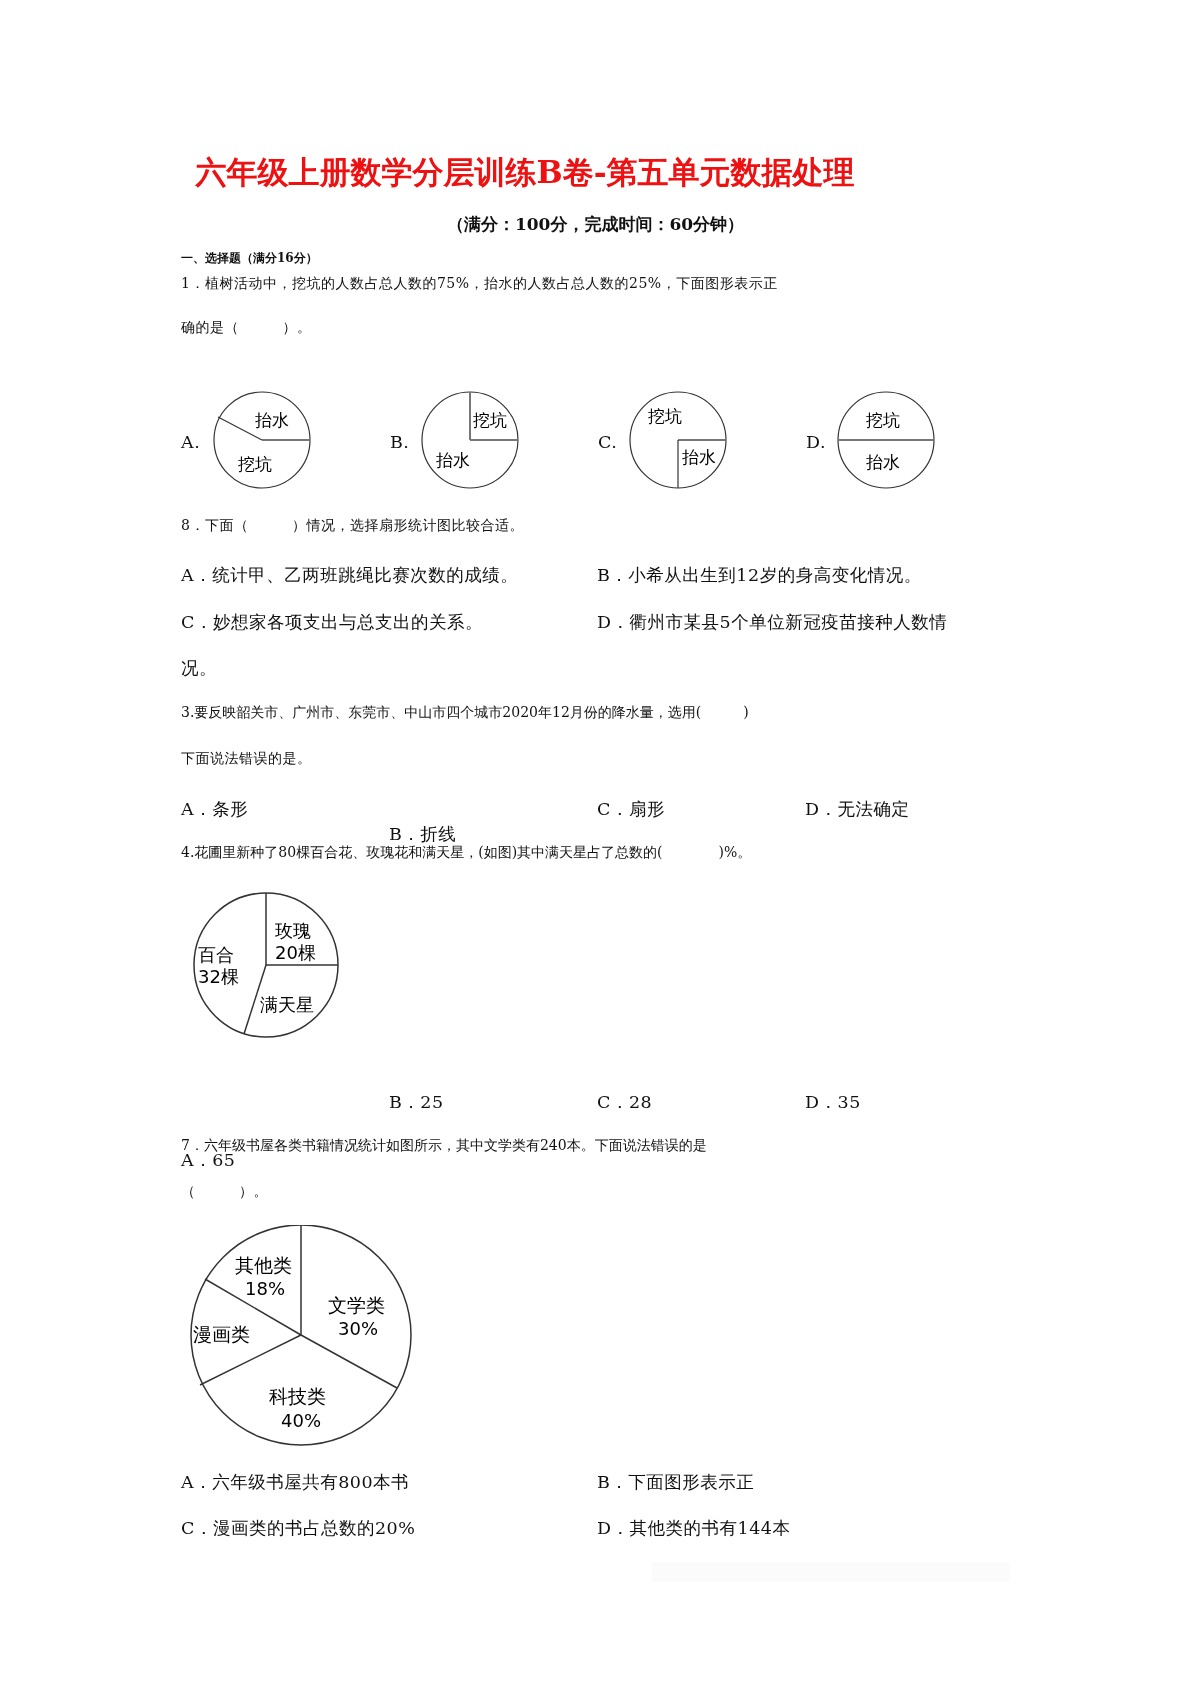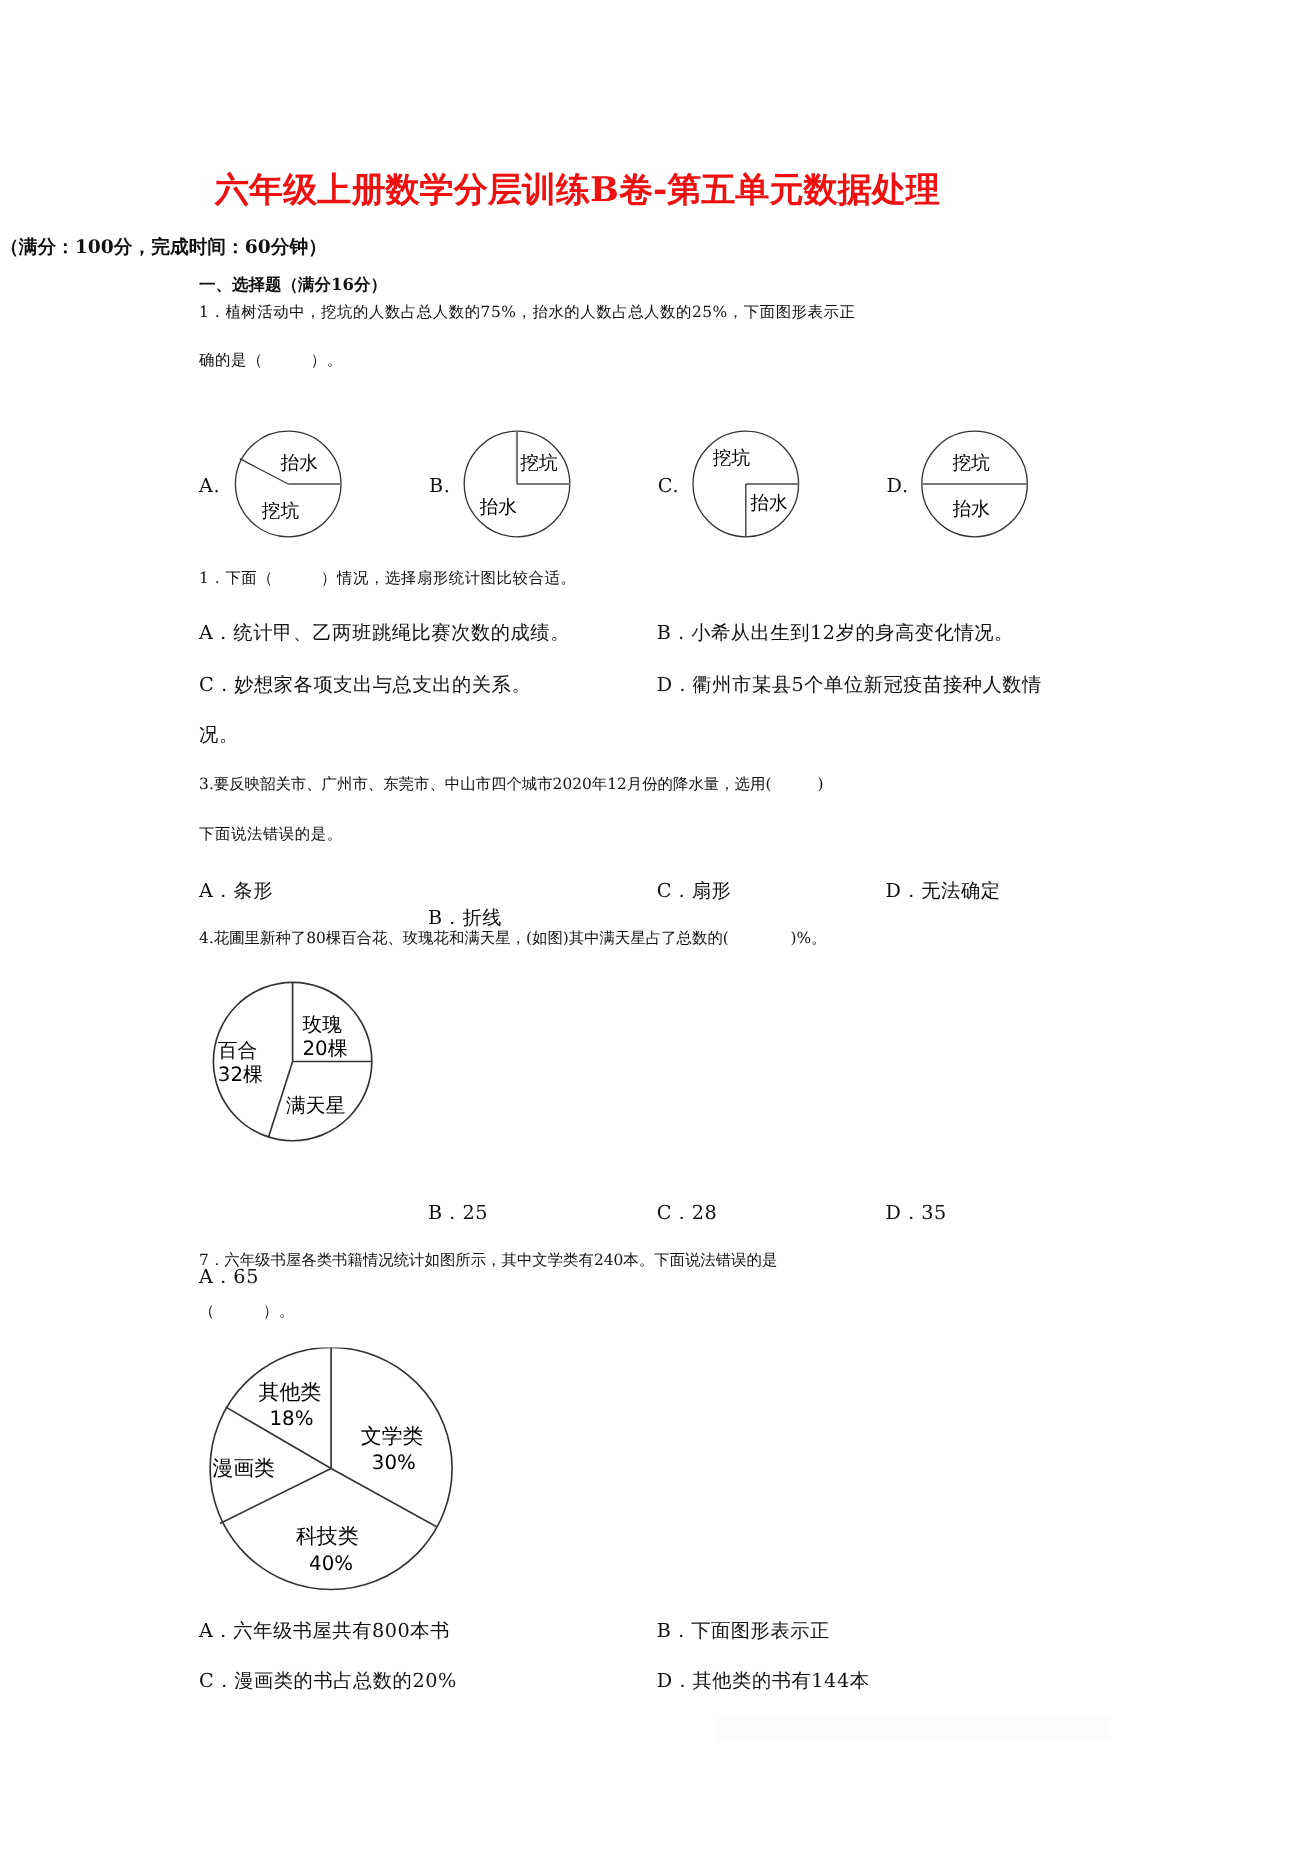--- a/index.html
+++ b/index.html
@@ -1,22 +1,22 @@
 <!DOCTYPE html>
 <html><head>
   <meta charset="utf-8">
   <style>
     html, body { margin: 0; padding: 0; background: #ffffff; }
     body { width: 1191px; height: 1684px; position: relative; overflow: hidden;
            font-family: "DejaVu Serif", "Liberation Serif", serif; color: #111; }
     .title { position: absolute; top: 152px; left: 0; width: 1050px; text-align: center;
              font-size: 31px; color: #ee1111; font-weight: bold; letter-spacing: 0px; }
-    .subtitle { position: absolute; top: 213px; left: 0; width: 1191px; 
+    .subtitle { position: absolute; top: 213px; left: 0; width: 1191px; text-align: center;
                 font-size: 17px; font-weight: bold; }
-    .section { position: absolute; top: 250px; left: 181px; font-size: 15px; font-weight: bold; }
+    .section { position: absolute; top: 250px; left: 181px; font-size: 12px; font-weight: bold; }
     .line { position: absolute; left: 181px; font-size: 14px; white-space: nowrap; letter-spacing: 0.5px; }
     .opt { position: absolute; font-size: 17.5px; white-space: nowrap; letter-spacing: 0.5px; }
     .chart-wrap { position: absolute; }
     .pie-label { font-family: "DejaVu Sans", "Liberation Sans", sans-serif; }
     .faint-bar { position: absolute; left: 652px; top: 1562px; width: 358px; height: 20px; background: #fbfbfb; }
   </style>
 </head>
 <body>
 
 <div class="title">六年级上册数学分层训练B卷-第五单元数据处理</div>
@@ -57,21 +57,21 @@
   <div class="opt" style="left:806px; top:432px;">D.</div>
   <svg class="chart-wrap" style="left:834px; top:390px" width="104" height="100">
     <circle cx="52" cy="50" r="48" fill="none" stroke="#333" stroke-width="1.2"></circle>
     <line x1="4" y1="50" x2="100" y2="50" stroke="#777" stroke-width="2"></line>
     <text x="32" y="36" font-size="17" class="pie-label">挖坑</text>
     <text x="32" y="78" font-size="17" class="pie-label">抬水</text>
   </svg>
 </div>
 
 <div>
-  <div class="line" style="top:517px">1．下面（　　　）情况，选择扇形统计图比较合适。</div>
+  <div class="line" style="top:517px">8．下面（　　　）情况，选择扇形统计图比较合适。</div>
   <div class="opt" style="left:181px; top:563px">A．统计甲、乙两班跳绳比赛次数的成绩。</div>
   <div class="opt" style="left:597px; top:563px">B．小希从出生到12岁的身高变化情况。</div>
   <div class="opt" style="left:181px; top:610px">C．妙想家各项支出与总支出的关系。</div>
   <div class="opt" style="left:597px; top:610px">D．衢州市某县5个单位新冠疫苗接种人数情</div>
   <div class="opt" style="left:181px; top:656px">况。</div>
 </div>
 
 <div>
   <div class="line" style="top:704px; letter-spacing:0px">3.要反映韶关市、广州市、东莞市、中山市四个城市2020年12月份的降水量，选用(　　　)</div>
   <div class="line" style="top:750px">下面说法错误的是。</div>

